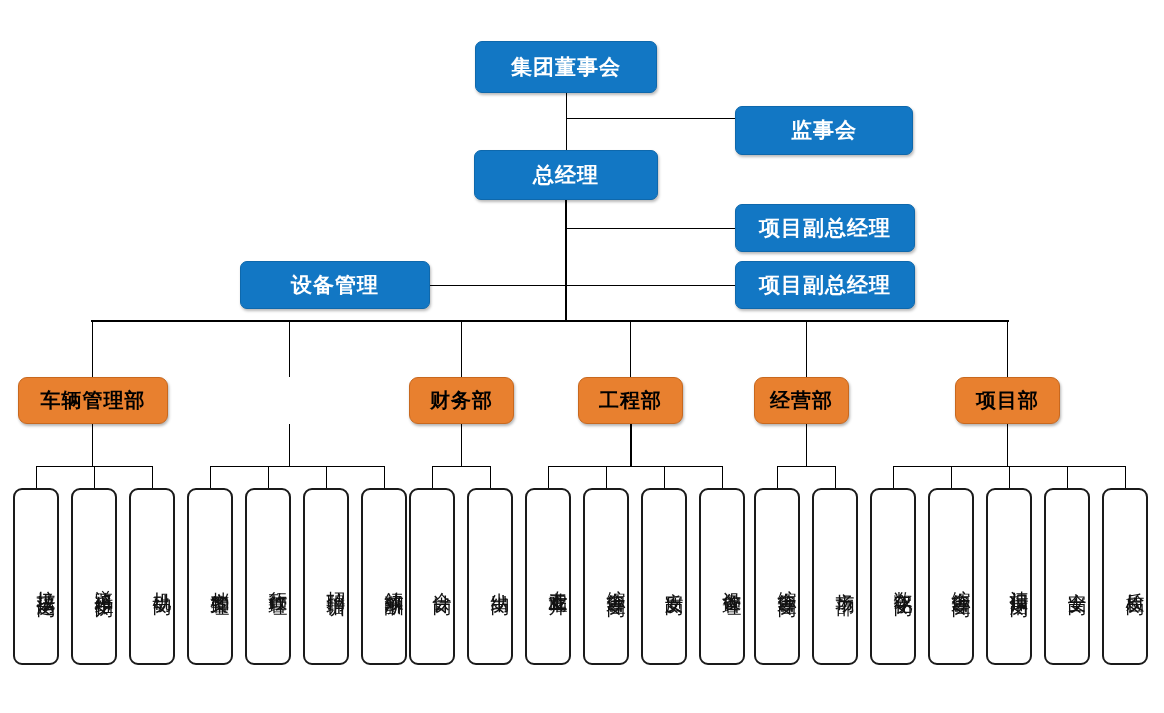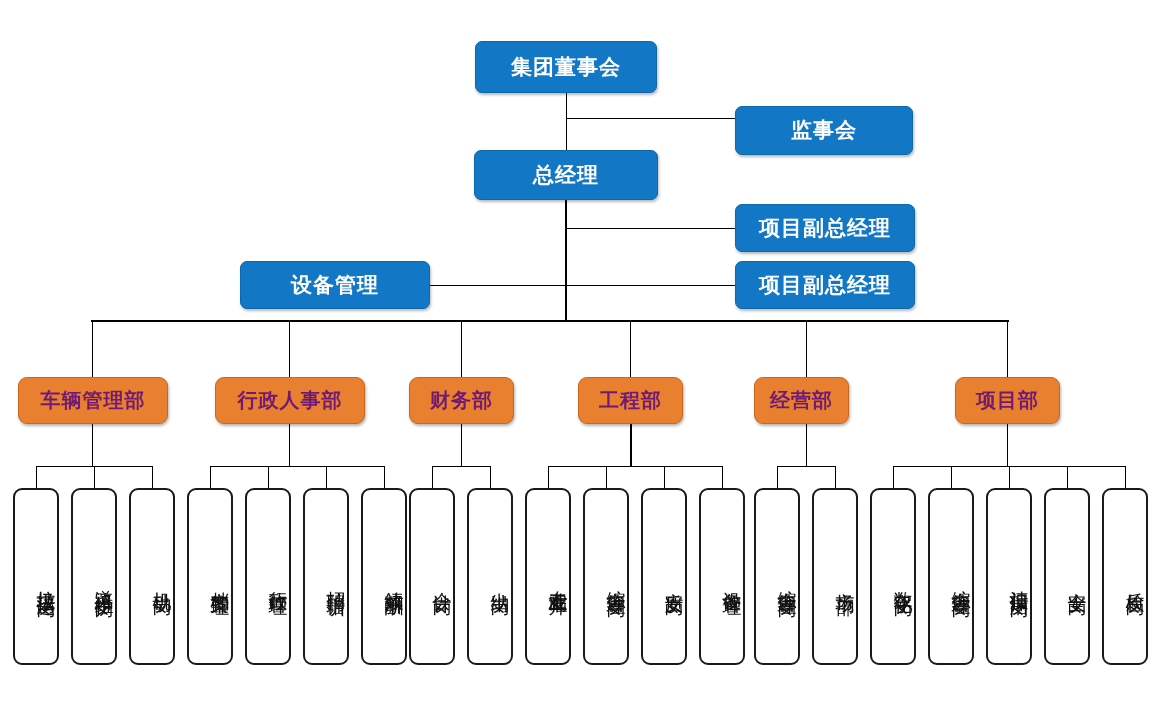--- a/index.html
+++ b/index.html
@@ -37,21 +37,21 @@
     font-size:21px;
     font-weight:bold;
     letter-spacing:1px;
     box-shadow:1px 2px 3px rgba(0,0,0,0.28);
   }
 
   .node.orange{
     background:#E8802F;
     border:1px solid #C8681E;
     border-radius:9px;
-    color:#701a75;
+    color:#000000;
     font-size:20px;
     font-weight:bold;
     letter-spacing:1px;
     box-shadow:1px 2px 3px rgba(0,0,0,0.30);
   }
 
   .node.leaf{
     background:#ffffff;
     border:2px solid #1a1a1a;
     border-radius:9px;
@@ -125,23 +125,20 @@
   <div class="ln v" style="left:289px;top:320px;height:57px;"></div>
   <div class="ln v" style="left:461px;top:320px;height:57px;"></div>
   <div class="ln v" style="left:630px;top:320px;height:57px;"></div>
   <div class="ln v" style="left:806px;top:320px;height:57px;"></div>
   <div class="ln v" style="left:1007px;top:320px;height:57px;"></div>
 
   <div class="node orange" style="left:18px;top:377px;width:150px;height:47px;">
     <span>车辆管理部</span>
   </div>
 
-  <div class="node orange" style="left:215px;top:377px;width:150px;height:47px;">
-    <span>行政人事部</span>
-  </div>
 
   <div class="node orange" style="left:578px;top:377px;width:105px;height:47px;">
     <span>工程部</span>
   </div>
 
   <div class="node orange" style="left:409px;top:377px;width:105px;height:47px;">
     <span>财务部</span>
   </div>
 
   <div class="node orange" style="left:754px;top:377px;width:95px;height:47px;">

